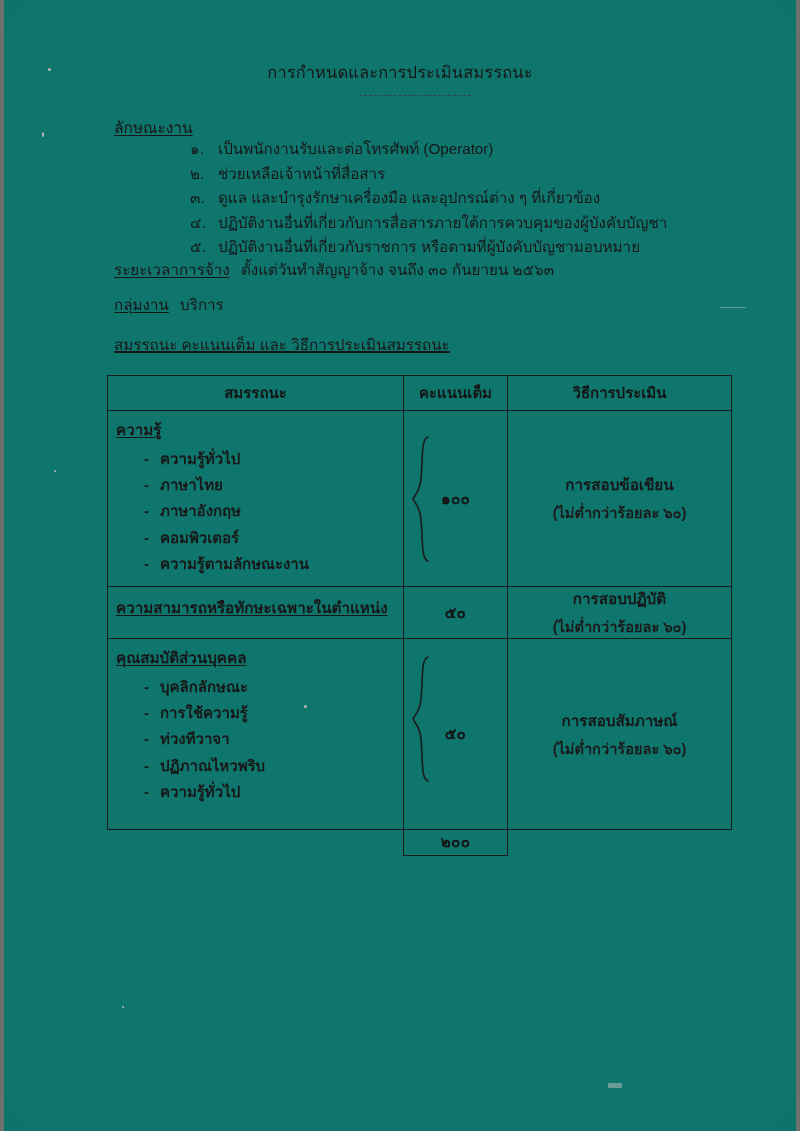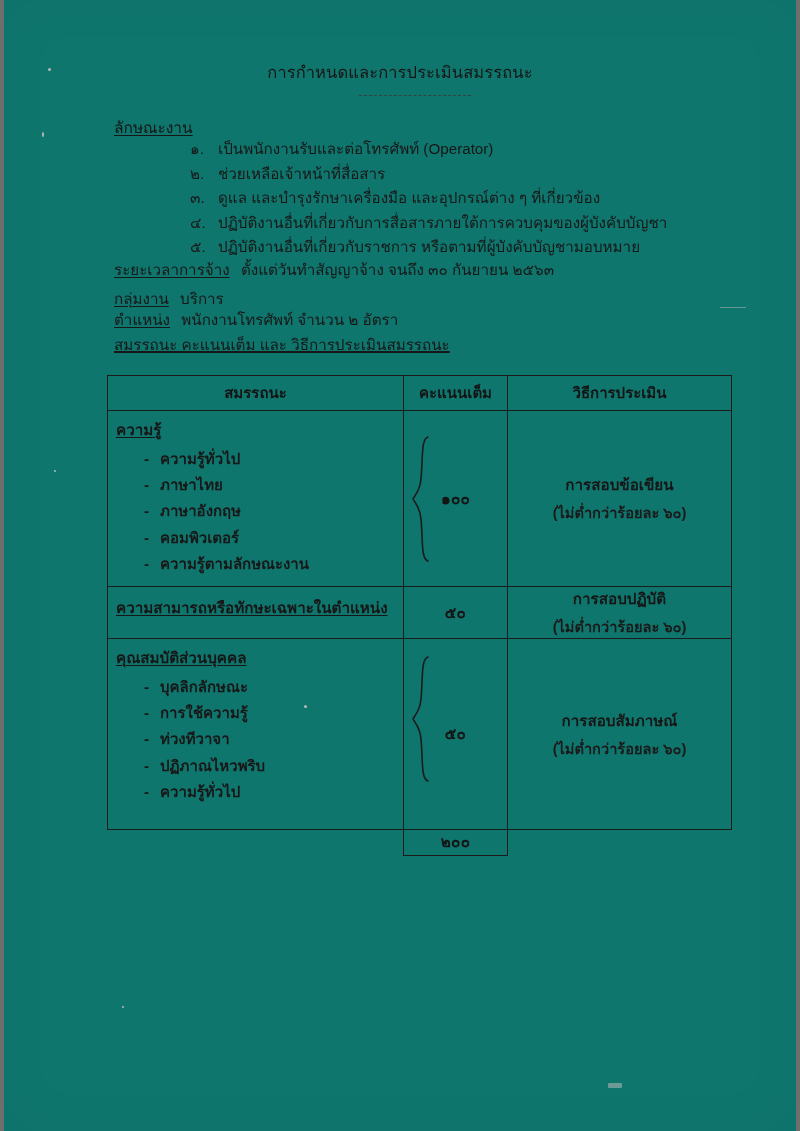--- a/index.html
+++ b/index.html
@@ -88,21 +88,21 @@
 
   
   .meta-line {
     position: absolute;
     left: 110px;
     font-size: 15.2px;
     white-space: nowrap;
     color: #171717;
   }
   .meta-1 { top: 258px; }
-  .meta-2 { top: 287px; }
+  .meta-2 { top: 293px; }
   .meta-3 { top: 308px; }
   .meta-4 { top: 333px; text-decoration: underline; }
   .meta-line .k { margin-right: 7px; }
 
   
   .tbl {
     position: absolute;
     left: 103px;
     top: 375px;
     width: 625px;
@@ -238,24 +238,20 @@
   </div>
 
   <div class="meta-line meta-1">
     <span class="u-head k">ระยะเวลาการจ้าง</span>
     <span>ตั้งแต่วันทำสัญญาจ้าง จนถึง ๓๐ กันยายน ๒๕๖๓</span>
   </div>
   <div class="meta-line meta-2">
     <span class="u-head k">กลุ่มงาน</span>
     <span>บริการ</span>
   </div>
-  <div class="meta-line meta-3">
-    <span class="u-head k">ตำแหน่ง</span>
-    <span>พนักงานโทรศัพท์ จำนวน ๒ อัตรา</span>
-  </div>
   <div class="meta-line meta-4">
     <span class="u-head">สมรรถนะ  คะแนนเต็ม และ วิธีการประเมินสมรรถนะ</span>
   </div>
 
   <div class="tbl">
 
     <div class="tbl-row hdr-row">
       <div class="c-comp">สมรรถนะ</div>
       <div class="c-score">คะแนนเต็ม</div>
       <div class="c-meth">วิธีการประเมิน</div>

